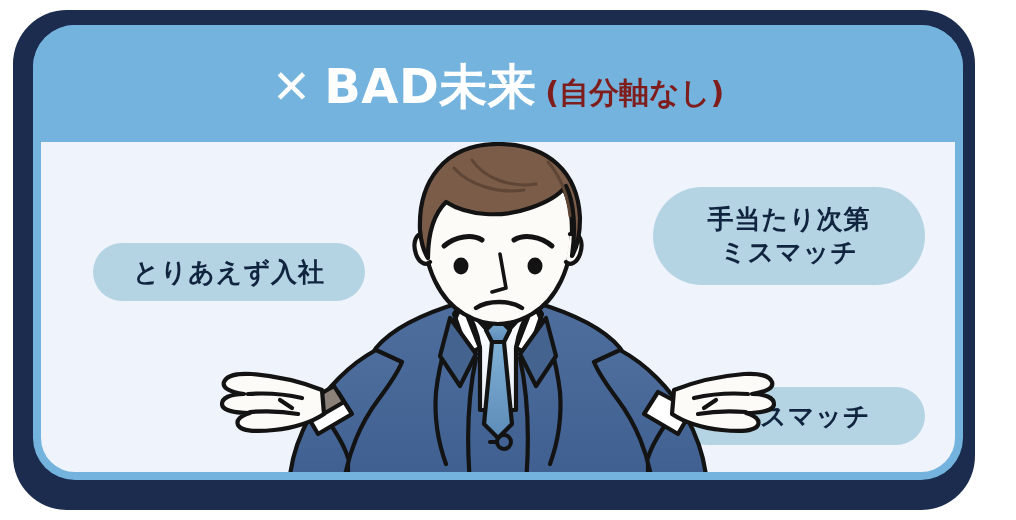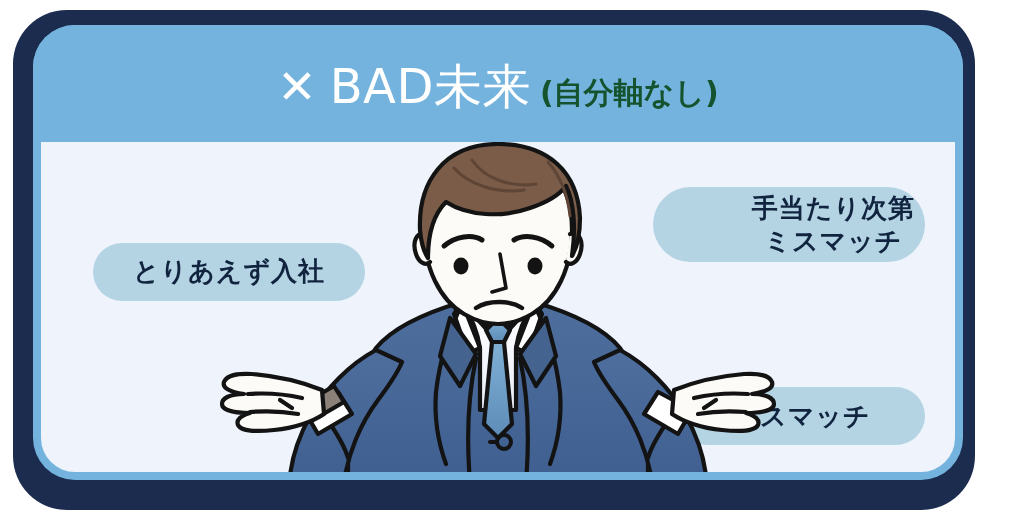--- a/index.html
+++ b/index.html
@@ -68,26 +68,26 @@
     color: #ffffff;
     font-size: 47px;
     font-weight: 400;
     line-height: 1;
     margin-right: 13px;
     letter-spacing: 0;
   }
   .title-main {
     color: #ffffff;
     font-size: 48px;
-    font-weight: normal;
+    font-weight: bold;
     line-height: 1;
     letter-spacing: 0.5px;
   }
   .title-sub {
-    color: #14532d;
+    color: #7f1d1d;
     font-size: 30px;
     font-weight: bold;
     line-height: 1;
     margin-left: 9px;
   }
 
   
   .card-body {
     position: absolute;
     left: 8px;
@@ -114,31 +114,29 @@
     line-height: 1.26;
     box-sizing: border-box;
   }
   .pill-joinanyway {
     left: 52px;
     top: 101px;
     width: 272px;
     height: 58px;
     font-size: 26px;
     z-index: 2;
-    font-family: Liberation Serif, serif;
   }
   .pill-entry {
     left: 612px;
     top: 45px;
     width: 272px;
-    height: 75px;
+    height: 98px;
     font-size: 26px;
     padding: 8px 10px;
     z-index: 2;
-    justify-content: flex-end;
   }
   .pill-mismatch {
     left: 637px;
     top: 245px;
     width: 247px;
     height: 58px;
     font-size: 26px;
     z-index: 1;
   }
   .pill-entry span { display: block; }

